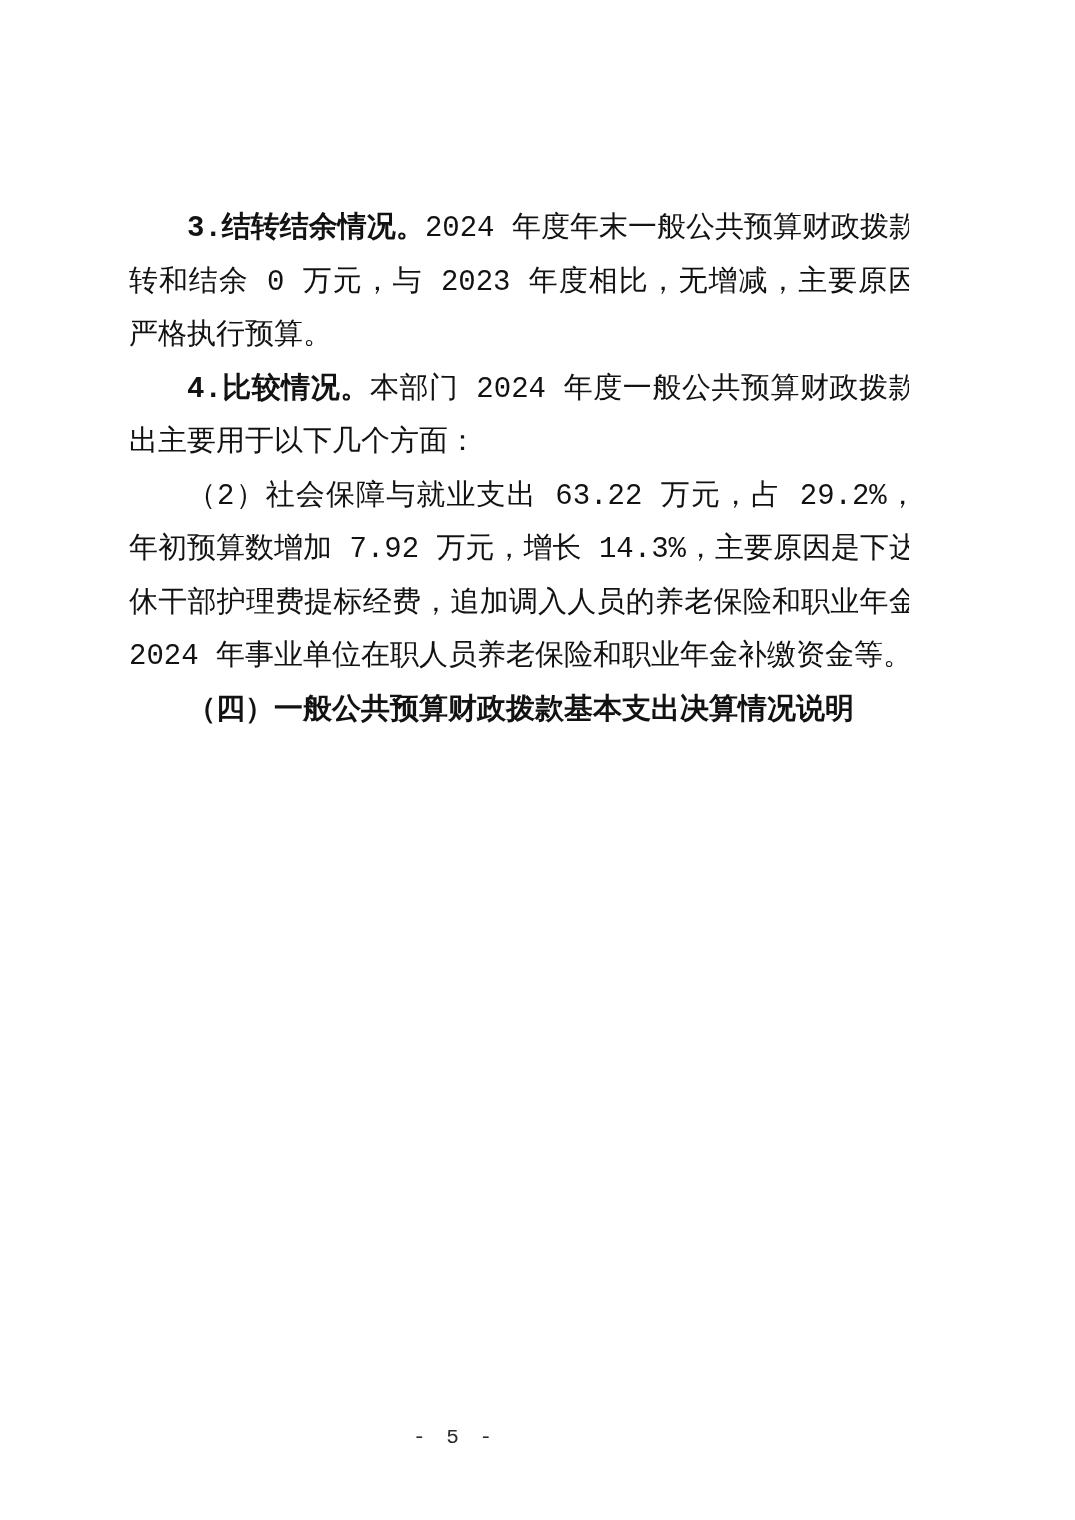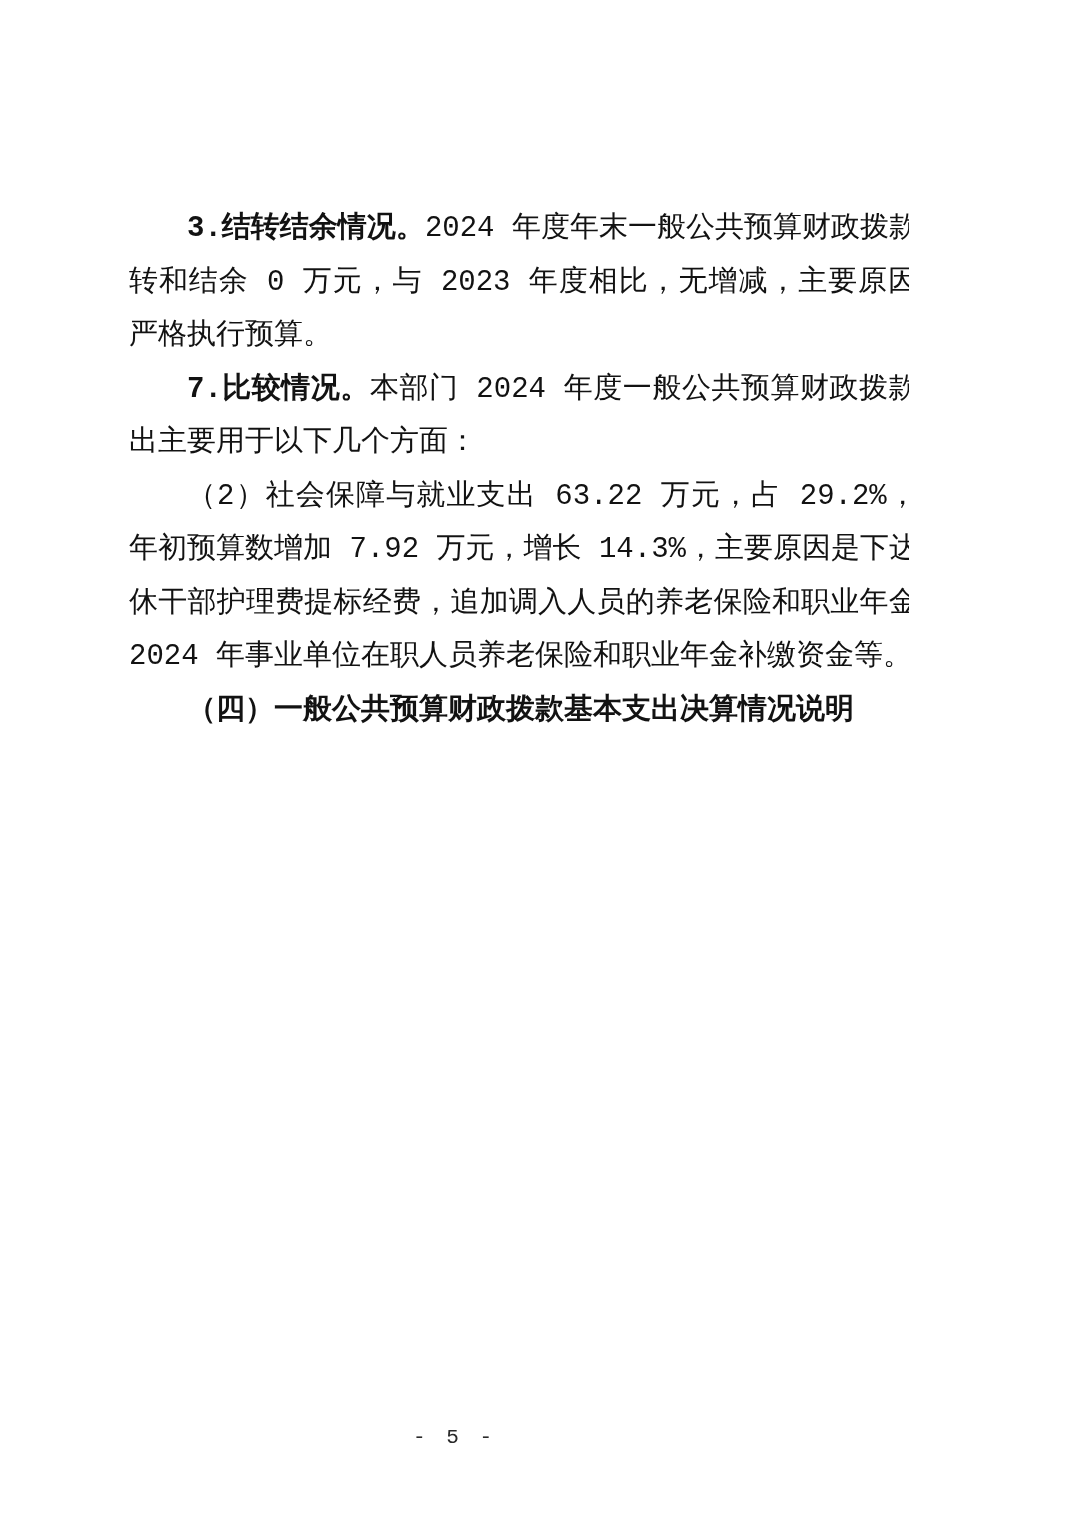--- a/index.html
+++ b/index.html
@@ -53,21 +53,21 @@
   }
 </style>
 </head>
 <body>
 
 <div class="page">
   <div class="content">
 
     <p class="para"><span class="lead">3.结转结余情况。</span><span>2024 年度年末一般公共预算财政拨款结转和结余 0 万元，与 2023 年度相比，无增减，主要原因是严格执行预算。</span></p>
 
-    <p class="para"><span class="lead">7.比较情况。</span><span>本部门 2024 年度一般公共预算财政拨款支出主要用于以下几个方面：</span></p>
+    <p class="para"><span class="lead">4.比较情况。</span><span>本部门 2024 年度一般公共预算财政拨款支出主要用于以下几个方面：</span></p>
 
 
     <p class="para"><span>（2）社会保障与就业支出 63.22 万元，占 29.2%，较年初预算数增加 7.92 万元，增长 14.3%，主要原因是下达离休干部护理费提标经费，追加调入人员的养老保险和职业年金、2024 年事业单位在职人员养老保险和职业年金补缴资金等。</span></p>
 
 
 
     <p class="para heading">（四）一般公共预算财政拨款基本支出决算情况说明</p>
 
 
   </div>

